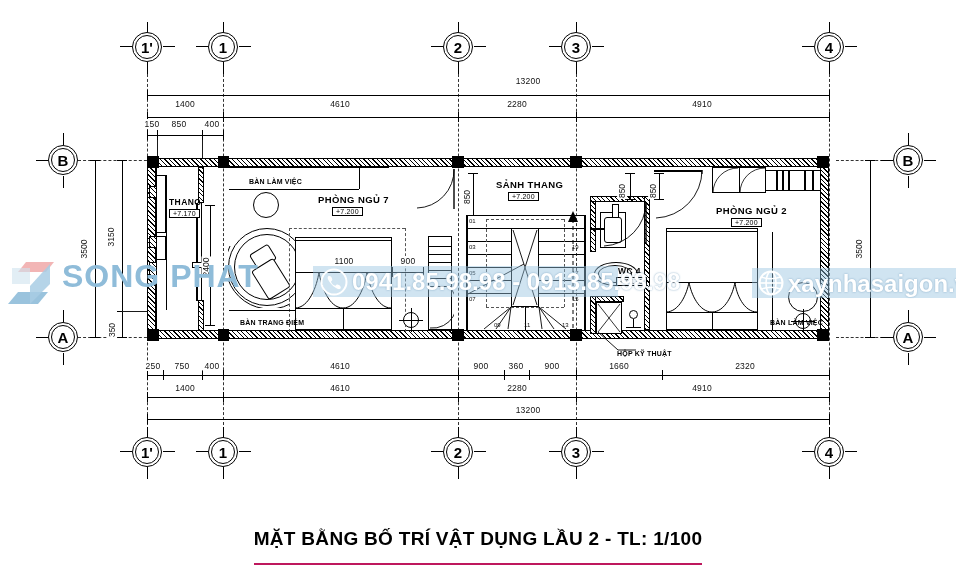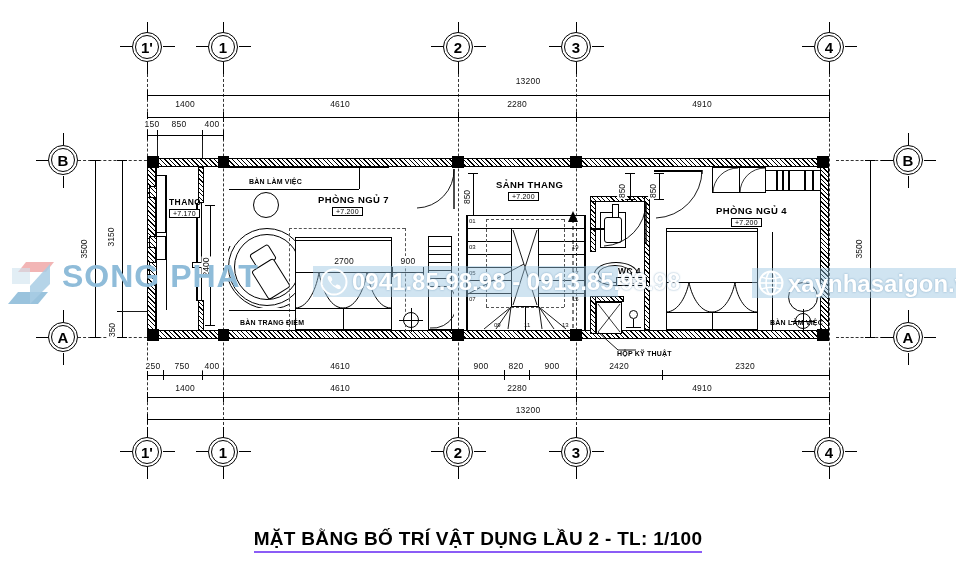--- a/index.html
+++ b/index.html
@@ -60,21 +60,21 @@
   .wm{position:absolute;z-index:20;pointer-events:none;}
   .wm-band{position:absolute;background:rgba(150,195,225,.45);z-index:19;}
   .wm-txt{position:absolute;z-index:21;font-weight:bold;color:#fff;
           text-shadow:0 0 2px rgba(120,160,190,.9);white-space:nowrap;}
   .wm-sp{position:absolute;z-index:21;font-weight:bold;color:#8fbcd9;white-space:nowrap;}
   .wm-sub{position:absolute;z-index:21;color:#9ab3c4;white-space:nowrap;}
 
   
   .title{position:absolute;left:0;width:956px;text-align:center;
          font-size:19px;font-weight:bold;letter-spacing:.3px;z-index:8;}
-  .title u{text-decoration:none;border-bottom:2px solid #8b5cf6;padding-bottom:2px;}
+  .title u{text-decoration:none;border-bottom:2px solid #be185d;padding-bottom:14px;}
 </style>
 </head>
 <body>
 
 <div class="stage">
 
   <div class="bub" style="left:132px;top:32px;">
     <span>1'</span>
     </div>
   <div class="bub" style="left:208px;top:32px;">
@@ -264,21 +264,21 @@
   <div class="ln h" style="left:295px;top:308px;width:97px;"></div>
   <div class="ln v" style="left:343px;top:308px;height:22px;"></div>
   <svg style="position:absolute;left:295px;top:272px;width:97px;height:38px;" viewBox="0 0 97 38">
     <path d="M0,36 C14,36 22,14 24,0" fill="none" stroke="#000" stroke-width="1"></path>
     <path d="M48,36 C62,36 70,14 72,0" fill="none" stroke="#000" stroke-width="1"></path>
     <path d="M48,36 C34,36 26,14 24,0" fill="none" stroke="#000" stroke-width="1"></path>
     <path d="M96,36 C82,36 74,14 72,0" fill="none" stroke="#000" stroke-width="1"></path>
   </svg>
 
   <div class="ln h" style="left:295px;top:272px;width:97px;"></div>
-  <div class="dim c" style="left:344px;top:256px;">2700</div>
+  <div class="dim c" style="left:344px;top:256px;">1100</div>
   <div class="ln v" style="left:295px;top:267px;height:10px;"></div>
   <div class="ln v" style="left:392px;top:267px;height:10px;"></div>
   <div class="dim c" style="left:408px;top:256px;">900</div>
   <div class="ln v" style="left:423px;top:267px;height:10px;"></div>
   <div class="ln h" style="left:392px;top:272px;width:31px;"></div>
 
   <div class="circ" style="left:403px;top:312px;width:16px;height:16px;"></div>
   <div class="ln h" style="left:399px;top:320px;width:24px;"></div>
   <div class="ln v" style="left:411px;top:308px;height:24px;"></div>
 
@@ -407,21 +407,21 @@
   <svg style="position:absolute;left:597px;top:303px;width:24px;height:30px;" viewBox="0 0 24 30">
     <line x1="1" y1="1" x2="23" y2="29" stroke="#000" stroke-width="0.8"></line>
     <line x1="23" y1="1" x2="1" y2="29" stroke="#000" stroke-width="0.8"></line>
   </svg>
   <svg style="position:absolute;left:596px;top:330px;width:42px;height:24px;" viewBox="0 0 42 24">
     <line x1="2" y1="2" x2="22" y2="20" stroke="#000" stroke-width="0.9"></line>
     <line x1="22" y1="20" x2="40" y2="20" stroke="#000" stroke-width="0.9"></line>
   </svg>
   <div class="lbl sm" style="left:617px;top:350px;">HỘP KỸ THUẬT</div>
 
-  <div class="lbl big" style="left:716px;top:205px;">PHÒNG NGỦ 4</div>
+  <div class="lbl big" style="left:716px;top:205px;">PHÒNG NGỦ 2</div>
   <div class="elev" style="left:731px;top:218px;">+7.200</div>
 
   <svg style="position:absolute;left:652px;top:168px;width:52px;height:54px;" viewBox="0 0 52 54">
     <path d="M50,2 A48,48 0 0 1 4,50" fill="none" stroke="#000" stroke-width="0.9"></path>
     <line x1="50" y1="2" x2="50" y2="6" stroke="#000" stroke-width="1.2"></line>
   </svg>
   <div class="ln h vv" style="left:654px;top:170px;width:48px;height:2px;"></div>
 
   <div class="thinbox" style="left:712px;top:167px;width:54px;height:26px;"></div>
   <div class="ln v" style="left:739px;top:167px;height:26px;"></div>
@@ -466,23 +466,23 @@
   <div class="ln v" style="left:504px;top:370px;height:10px;"></div>
   <div class="ln v" style="left:529px;top:370px;height:10px;"></div>
   <div class="ln v" style="left:576px;top:370px;height:10px;"></div>
   <div class="ln v" style="left:662px;top:370px;height:10px;"></div>
   <div class="ln v" style="left:829px;top:370px;height:10px;"></div>
   <div class="dim c" style="left:153px;top:361px;">250</div>
   <div class="dim c" style="left:182px;top:361px;">750</div>
   <div class="dim c" style="left:212px;top:361px;">400</div>
   <div class="dim c" style="left:340px;top:361px;">4610</div>
   <div class="dim c" style="left:481px;top:361px;">900</div>
-  <div class="dim c" style="left:516px;top:361px;">820</div>
+  <div class="dim c" style="left:516px;top:361px;">360</div>
   <div class="dim c" style="left:552px;top:361px;">900</div>
-  <div class="dim c" style="left:619px;top:361px;">2420</div>
+  <div class="dim c" style="left:619px;top:361px;">1660</div>
   <div class="dim c" style="left:745px;top:361px;">2320</div>
 
   <div class="ln h" style="left:147px;top:397px;width:682px;"></div>
   <div class="ln v" style="left:147px;top:392px;height:10px;"></div>
   <div class="ln v" style="left:223px;top:392px;height:10px;"></div>
   <div class="ln v" style="left:458px;top:392px;height:10px;"></div>
   <div class="ln v" style="left:576px;top:392px;height:10px;"></div>
   <div class="ln v" style="left:829px;top:392px;height:10px;"></div>
   <div class="dim c" style="left:185px;top:383px;">1400</div>
   <div class="dim c" style="left:340px;top:383px;">4610</div>

